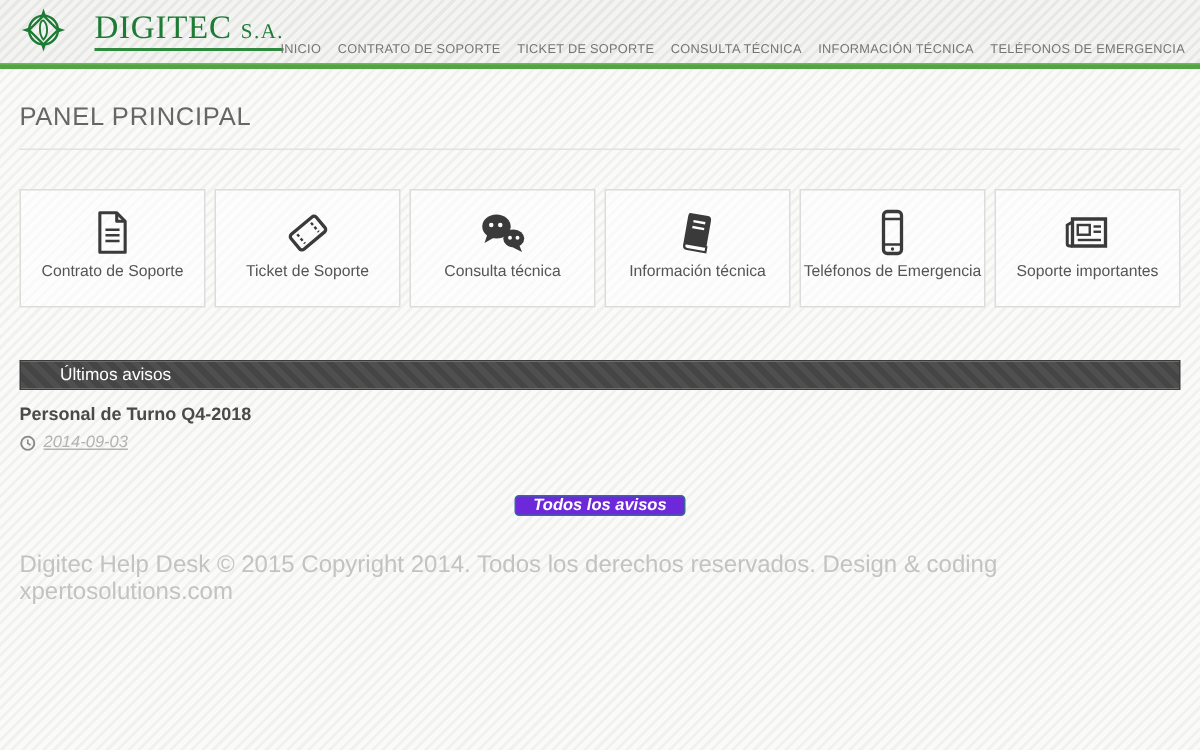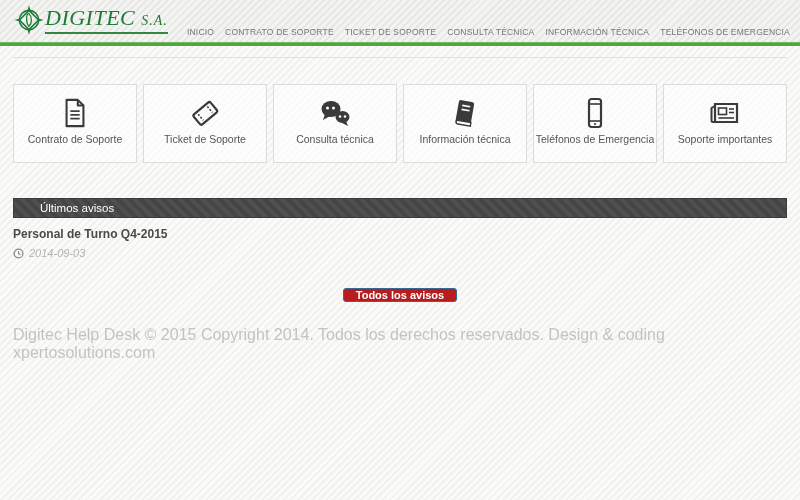--- a/index.html
+++ b/index.html
@@ -12,21 +12,21 @@
   }
 
   
   .header {
     position:relative; height:42px;
     background-color:#ececea;
     background-image:repeating-linear-gradient(135deg, rgba(255,255,255,.4) 0 3px, rgba(0,0,0,0.02) 3px 5px);
   }
   .green-line { height:4px; background:#55a443; border-top:1px solid #6cb85a; }
 
-  .logo { position:absolute; left:13px; top:4px; display:flex; align-items:center; gap:0; cursor:pointer;font-style:italic; }
+  .logo { position:absolute; left:13px; top:4px; display:flex; align-items:center; gap:18px; cursor:pointer; }
   .logo-text {
     font-family:"Liberation Serif", serif; color:#1d7b35; font-size:22px; letter-spacing:.5px;
     border-bottom:2px solid #2f8a3f; padding-bottom:1px; line-height:1.1; white-space:nowrap;
   }
   .logo-text .suffix { font-size:14px; letter-spacing:1px; }
 
   .nav { position:absolute; right:10px; bottom:5px; display:flex; gap:11px; list-style:none; white-space:nowrap; }
   .nav li { font-size:8.5px; color:#757575; letter-spacing:.2px; cursor:pointer; }
 
   .acct { position:absolute; top:2px; right:3px; display:flex; gap:3px; }
@@ -52,26 +52,26 @@
   }
   .card-icon { height:34px; display:flex; align-items:center; justify-content:center; }
   .card-label { font-size:10.5px; color:#555; margin-top:3px; white-space:nowrap; }
 
   .notices-bar {
     margin-top:35px; height:20px; display:flex; align-items:center; padding:0 26px;
     background:repeating-linear-gradient(45deg,#4f4f4f 0 4px,#454545 4px 8px);
     border:1px solid #3c3c3c; color:#fff; font-size:11.5px;
   }
   .notice-title { margin-top:9px; font-size:12px; font-weight:bold; color:#4a4a4a; cursor:pointer; }
-  .notice-date { margin-top:6px; display:flex; align-items:center; gap:5px; font-size:11px; color:#b3b3b1; font-style:italic; }
+  .notice-date { margin-top:6px; display:flex; align-items:center; gap:5px; font-size:11px; color:#b3b3b1; font-style:italic;text-decoration:underline; }
 
   .all-btn-wrap { text-align:center; margin-top:26px; }
   .all-btn {
-    display:inline-block; background:#b91c1c; border:1px solid #356a97; border-radius:3px;
-    color:#fff; font-size:11px; font-weight:bold; padding:0 12px; cursor:pointer;
+    display:inline-block; background:#6d28d9; border:1px solid #356a97; border-radius:3px;
+    color:#fff; font-size:11px; font-weight:bold; padding:0 12px; cursor:pointer;font-style:italic;
   }
 
   .footer { margin-top:23px; font-size:16px; color:#c3c3c1; }
 
   svg { display:block; }
 </style>
 </head>
 <body>
 
 <div class="header">
@@ -100,20 +100,21 @@
     <li>CONTRATO DE SOPORTE</li>
     <li>TICKET DE SOPORTE</li>
     <li>CONSULTA TÉCNICA</li>
     <li>INFORMACIÓN TÉCNICA</li>
     <li>TELÉFONOS DE EMERGENCIA</li>
   </ul>
 </div>
 <div class="green-line"></div>
 
 <div class="main">
+  <h1 class="page-title">PANEL PRINCIPAL</h1>
   <hr class="title-divider">
 
   <div class="cards">
     <div class="card">
       <span class="card-icon">
         <svg width="30" height="32" viewBox="0 0 32 34">
           <g stroke="#3a3a3a" stroke-width="2.2" fill="none" stroke-linejoin="round">
             <path d="M7 3 H19 L25 9 V31 H7 Z"></path>
             <path d="M19 3 V9 H25"></path>
           </g>
@@ -203,21 +204,21 @@
       </span>
       <span class="card-label">Soporte importantes</span>
     </div>
   </div>
 
   <div class="notices-bar">
     <span>Últimos avisos</span>
   </div>
 
   <div>
-    <div class="notice-title">Personal de Turno Q4-2015</div>
+    <div class="notice-title">Personal de Turno Q4-2018</div>
     <div class="notice-date">
       <span>
         <svg width="11" height="11" viewBox="0 0 12 12">
           <circle cx="6" cy="6" r="4.8" fill="none" stroke="#8a8a8a" stroke-width="1.4"></circle>
           <path d="M6 3.2 V6 L8 7.4" fill="none" stroke="#8a8a8a" stroke-width="1.2"></path>
         </svg>
       </span>
       <span>2014-09-03</span>
     </div>
   </div>

